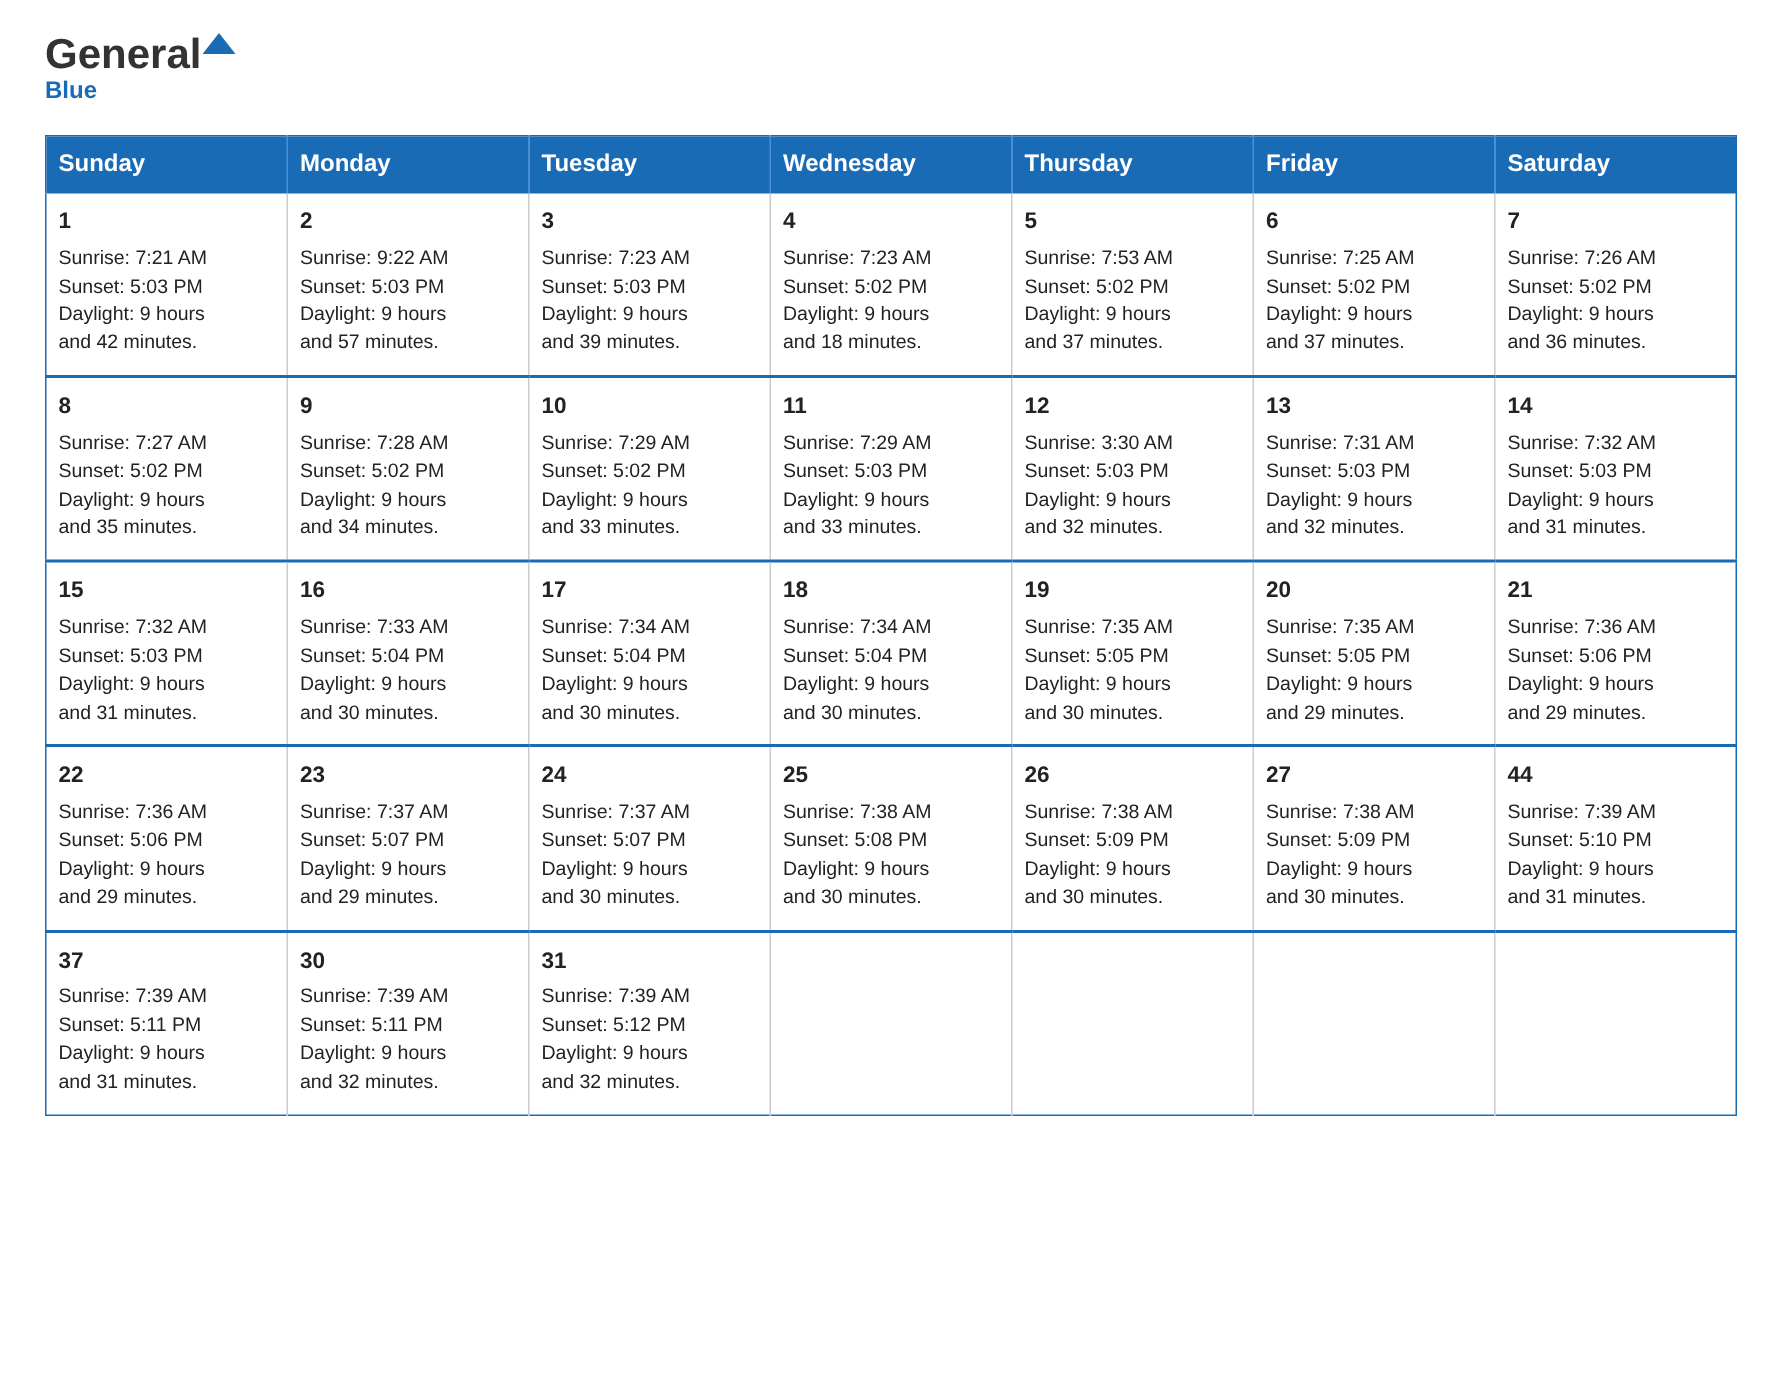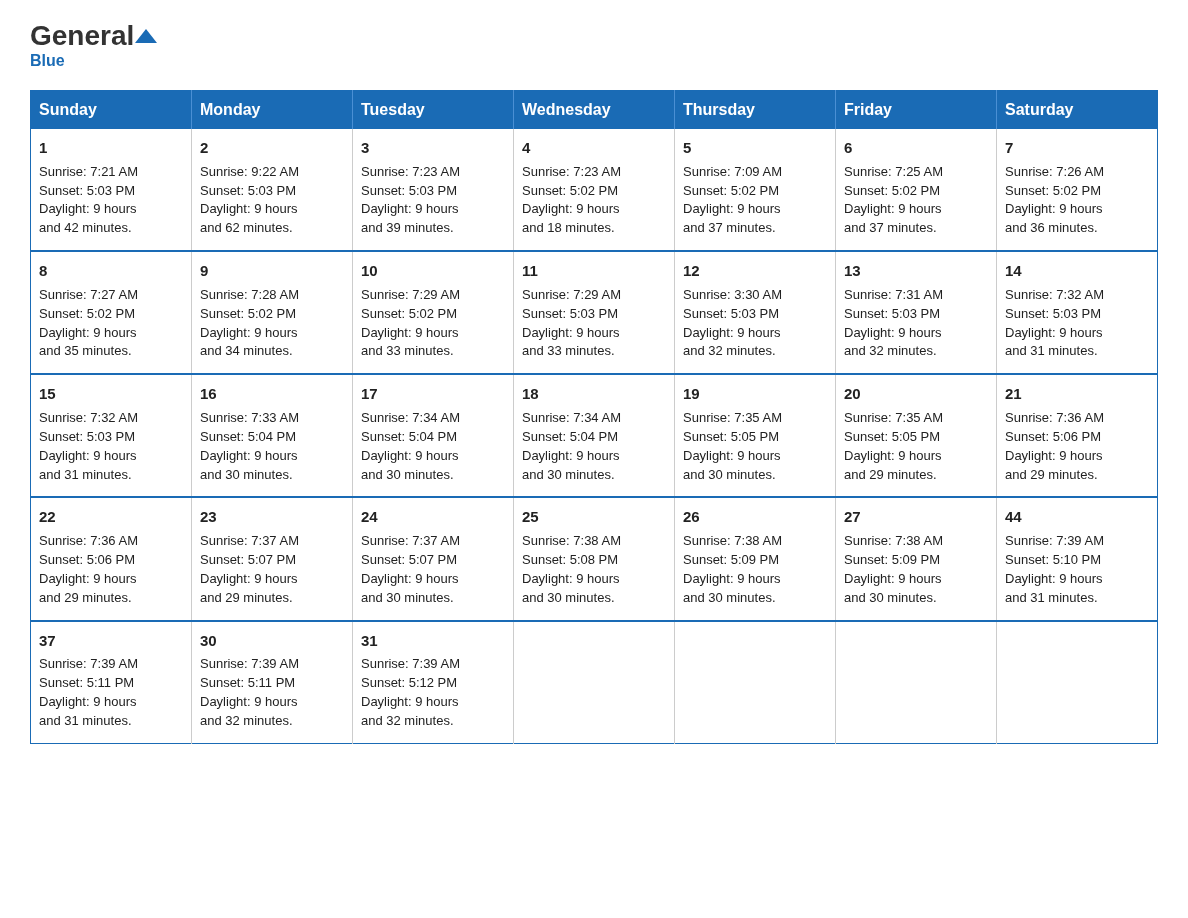--- a/index.html
+++ b/index.html
@@ -69,21 +69,21 @@
       display: block;
       margin-bottom: 4px;
     }
     .empty { background: #fff; }
   </style>
 </head>
 <body>
 
 <div class="header">
   <div class="logo">
-  <div style="display:flex;align-items:center;">
+  <div style="display:flex;align-items:flex-start;">
     <span style="font-size:28px;font-weight:bold;color:#333;">General</span>
         <svg width="22" height="18" viewBox="0 0 22 18" style="margin:0 1px;">
           <polygon points="11,2 22,16 0,16" fill="#1a6bb5"></polygon>
         </svg>
   </div>
   <div>
     <span style="font-size:16px;font-weight:bold;color:#1a6bb5;">Blue</span>
   </div>
 </div>
   <div class="header-right">
@@ -100,24 +100,24 @@
         <th>Tuesday</th>
         <th>Wednesday</th>
         <th>Thursday</th>
         <th>Friday</th>
         <th>Saturday</th>
       </tr>
   </thead>
   <tbody id="calendar-body">
   <tr>
         <td><span class="day-number">1</span><span>Sunrise: 7:21 AM</span><br><span>Sunset: 5:03 PM</span><br><span>Daylight: 9 hours</span><br><span>and 42 minutes.</span></td>
-        <td><span class="day-number">2</span><span>Sunrise: 9:22 AM</span><br><span>Sunset: 5:03 PM</span><br><span>Daylight: 9 hours</span><br><span>and 62 minutes.</span></td>
+        <td><span class="day-number">2</span><span>Sunrise: 9:22 AM</span><br><span>Sunset: 5:03 PM</span><br><span>Daylight: 9 hours</span><br><span>and 57 minutes.</span></td>
         <td><span class="day-number">3</span><span>Sunrise: 7:23 AM</span><br><span>Sunset: 5:03 PM</span><br><span>Daylight: 9 hours</span><br><span>and 39 minutes.</span></td>
         <td><span class="day-number">4</span><span>Sunrise: 7:23 AM</span><br><span>Sunset: 5:02 PM</span><br><span>Daylight: 9 hours</span><br><span>and 18 minutes.</span></td>
-        <td><span class="day-number">5</span><span>Sunrise: 7:09 AM</span><br><span>Sunset: 5:02 PM</span><br><span>Daylight: 9 hours</span><br><span>and 37 minutes.</span></td>
+        <td><span class="day-number">5</span><span>Sunrise: 7:53 AM</span><br><span>Sunset: 5:02 PM</span><br><span>Daylight: 9 hours</span><br><span>and 37 minutes.</span></td>
         <td><span class="day-number">6</span><span>Sunrise: 7:25 AM</span><br><span>Sunset: 5:02 PM</span><br><span>Daylight: 9 hours</span><br><span>and 37 minutes.</span></td>
         <td><span class="day-number">7</span><span>Sunrise: 7:26 AM</span><br><span>Sunset: 5:02 PM</span><br><span>Daylight: 9 hours</span><br><span>and 36 minutes.</span></td>
       </tr>
       <tr>
         <td><span class="day-number">8</span><span>Sunrise: 7:27 AM</span><br><span>Sunset: 5:02 PM</span><br><span>Daylight: 9 hours</span><br><span>and 35 minutes.</span></td>
         <td><span class="day-number">9</span><span>Sunrise: 7:28 AM</span><br><span>Sunset: 5:02 PM</span><br><span>Daylight: 9 hours</span><br><span>and 34 minutes.</span></td>
         <td><span class="day-number">10</span><span>Sunrise: 7:29 AM</span><br><span>Sunset: 5:02 PM</span><br><span>Daylight: 9 hours</span><br><span>and 33 minutes.</span></td>
         <td><span class="day-number">11</span><span>Sunrise: 7:29 AM</span><br><span>Sunset: 5:03 PM</span><br><span>Daylight: 9 hours</span><br><span>and 33 minutes.</span></td>
         <td><span class="day-number">12</span><span>Sunrise: 3:30 AM</span><br><span>Sunset: 5:03 PM</span><br><span>Daylight: 9 hours</span><br><span>and 32 minutes.</span></td>
         <td><span class="day-number">13</span><span>Sunrise: 7:31 AM</span><br><span>Sunset: 5:03 PM</span><br><span>Daylight: 9 hours</span><br><span>and 32 minutes.</span></td>

